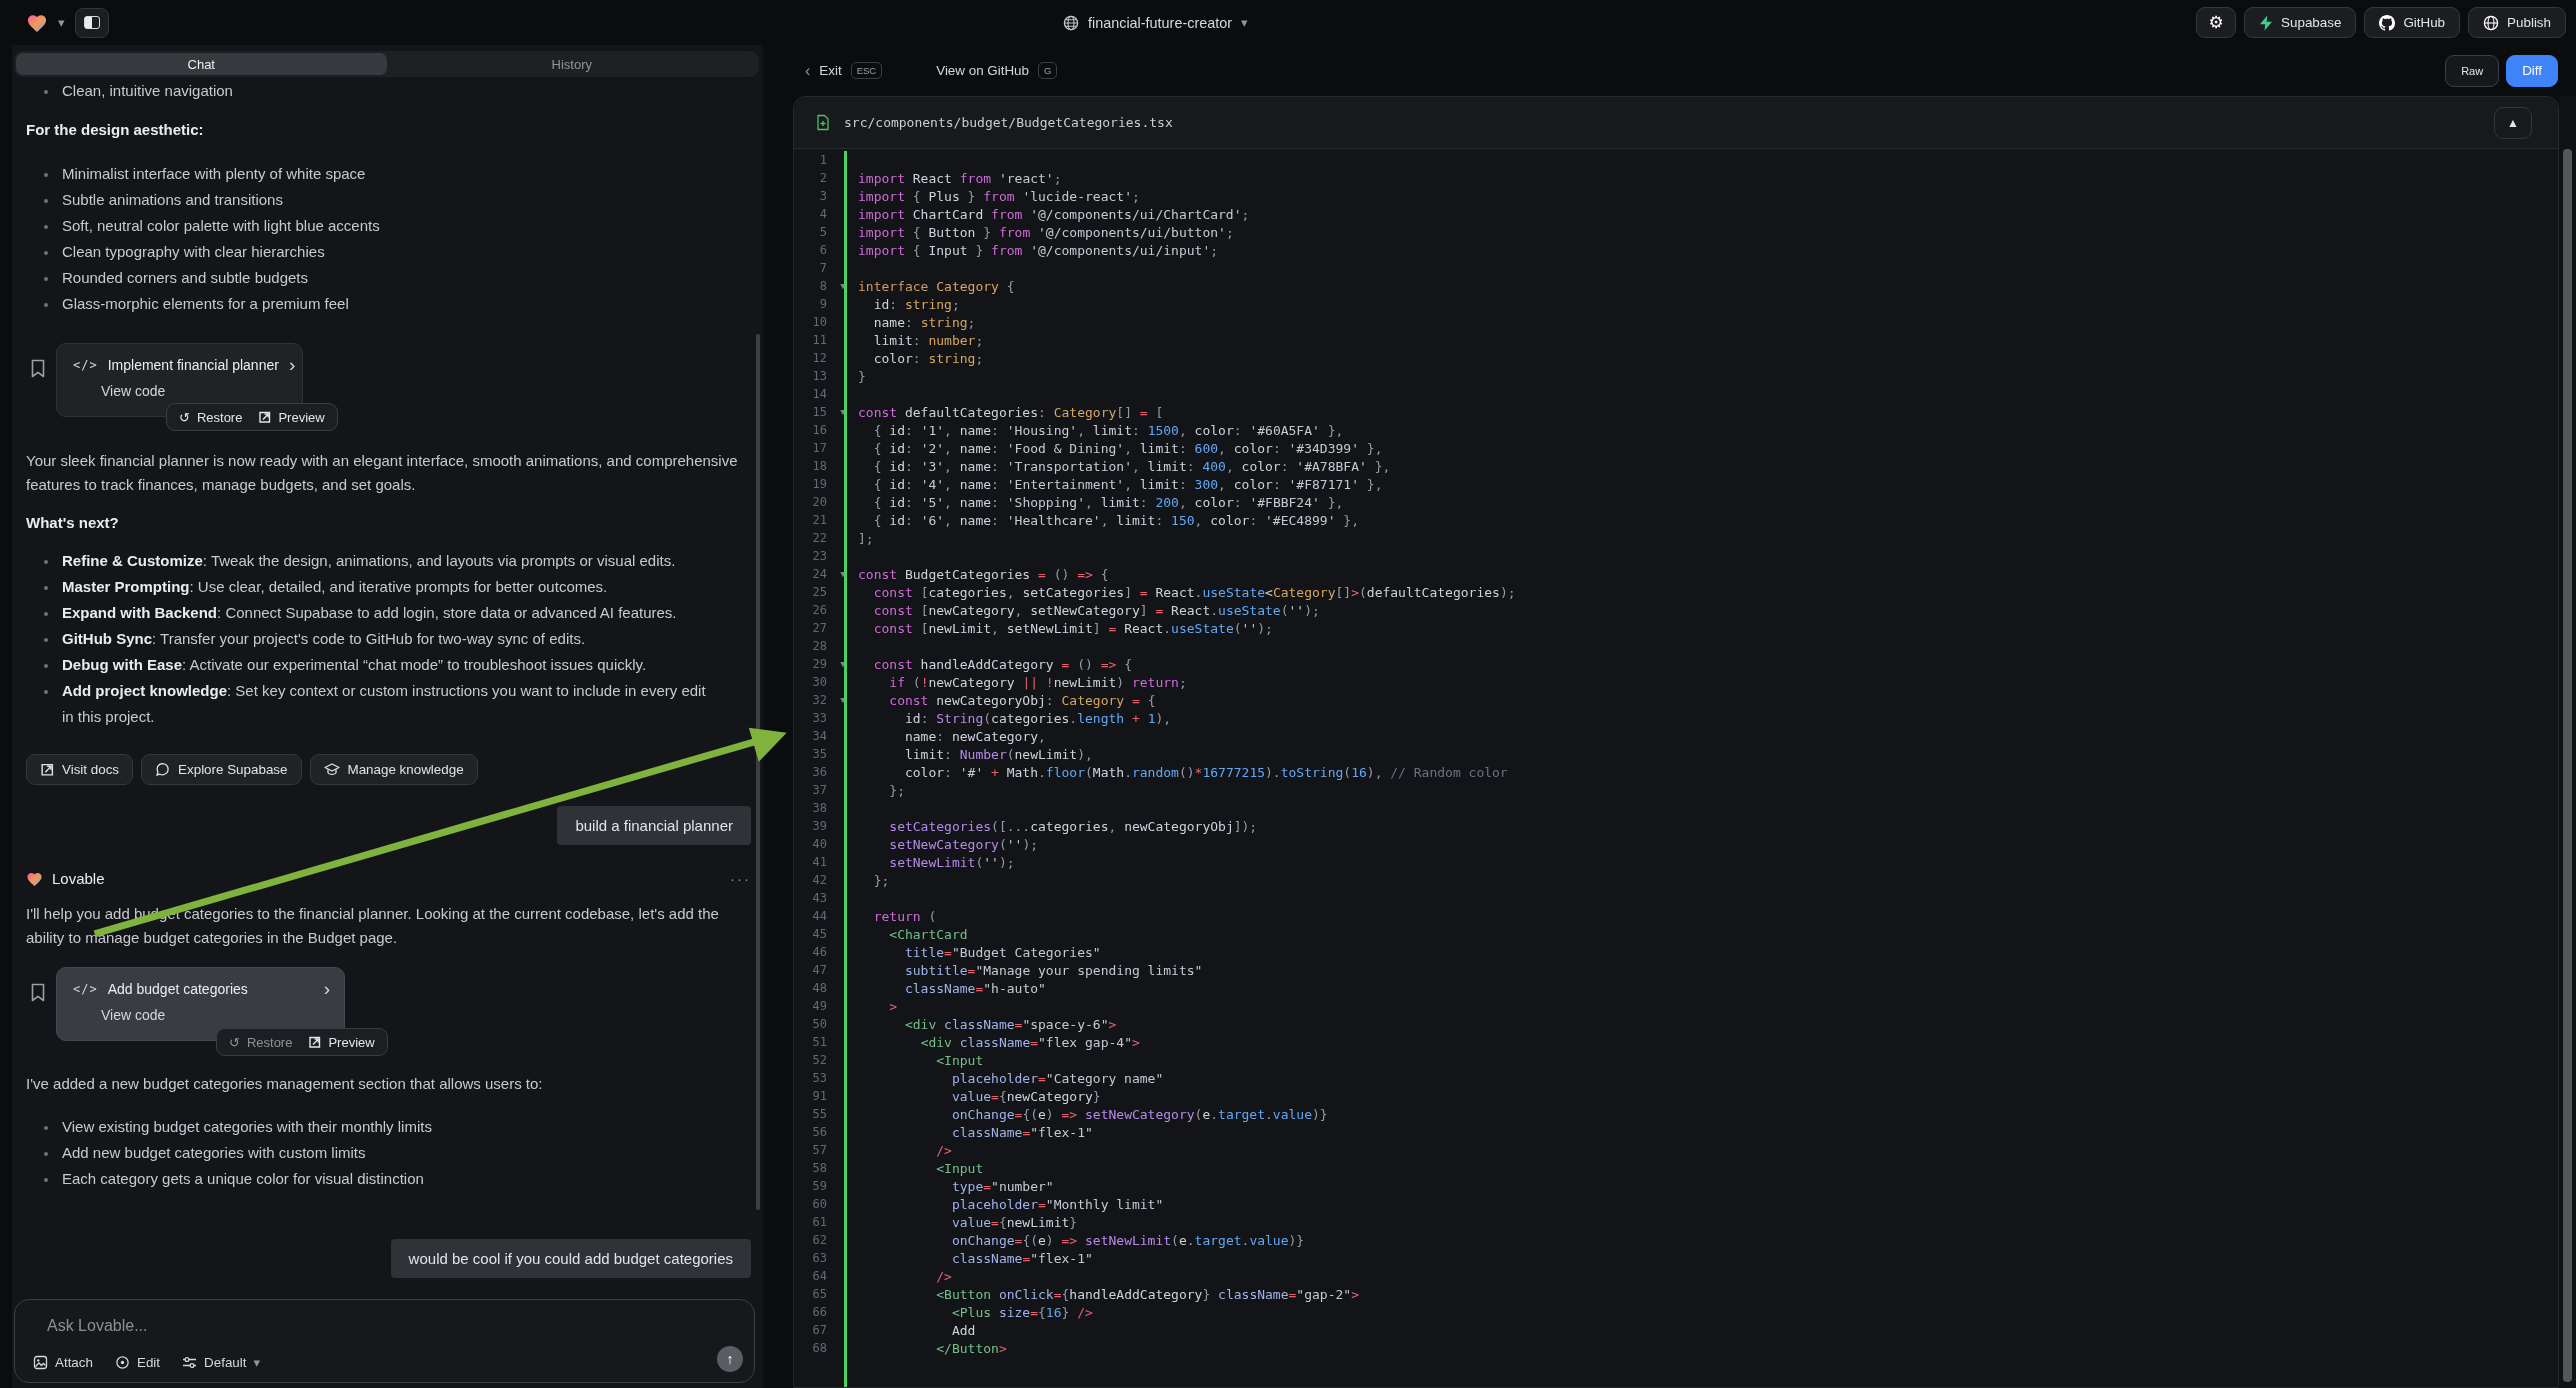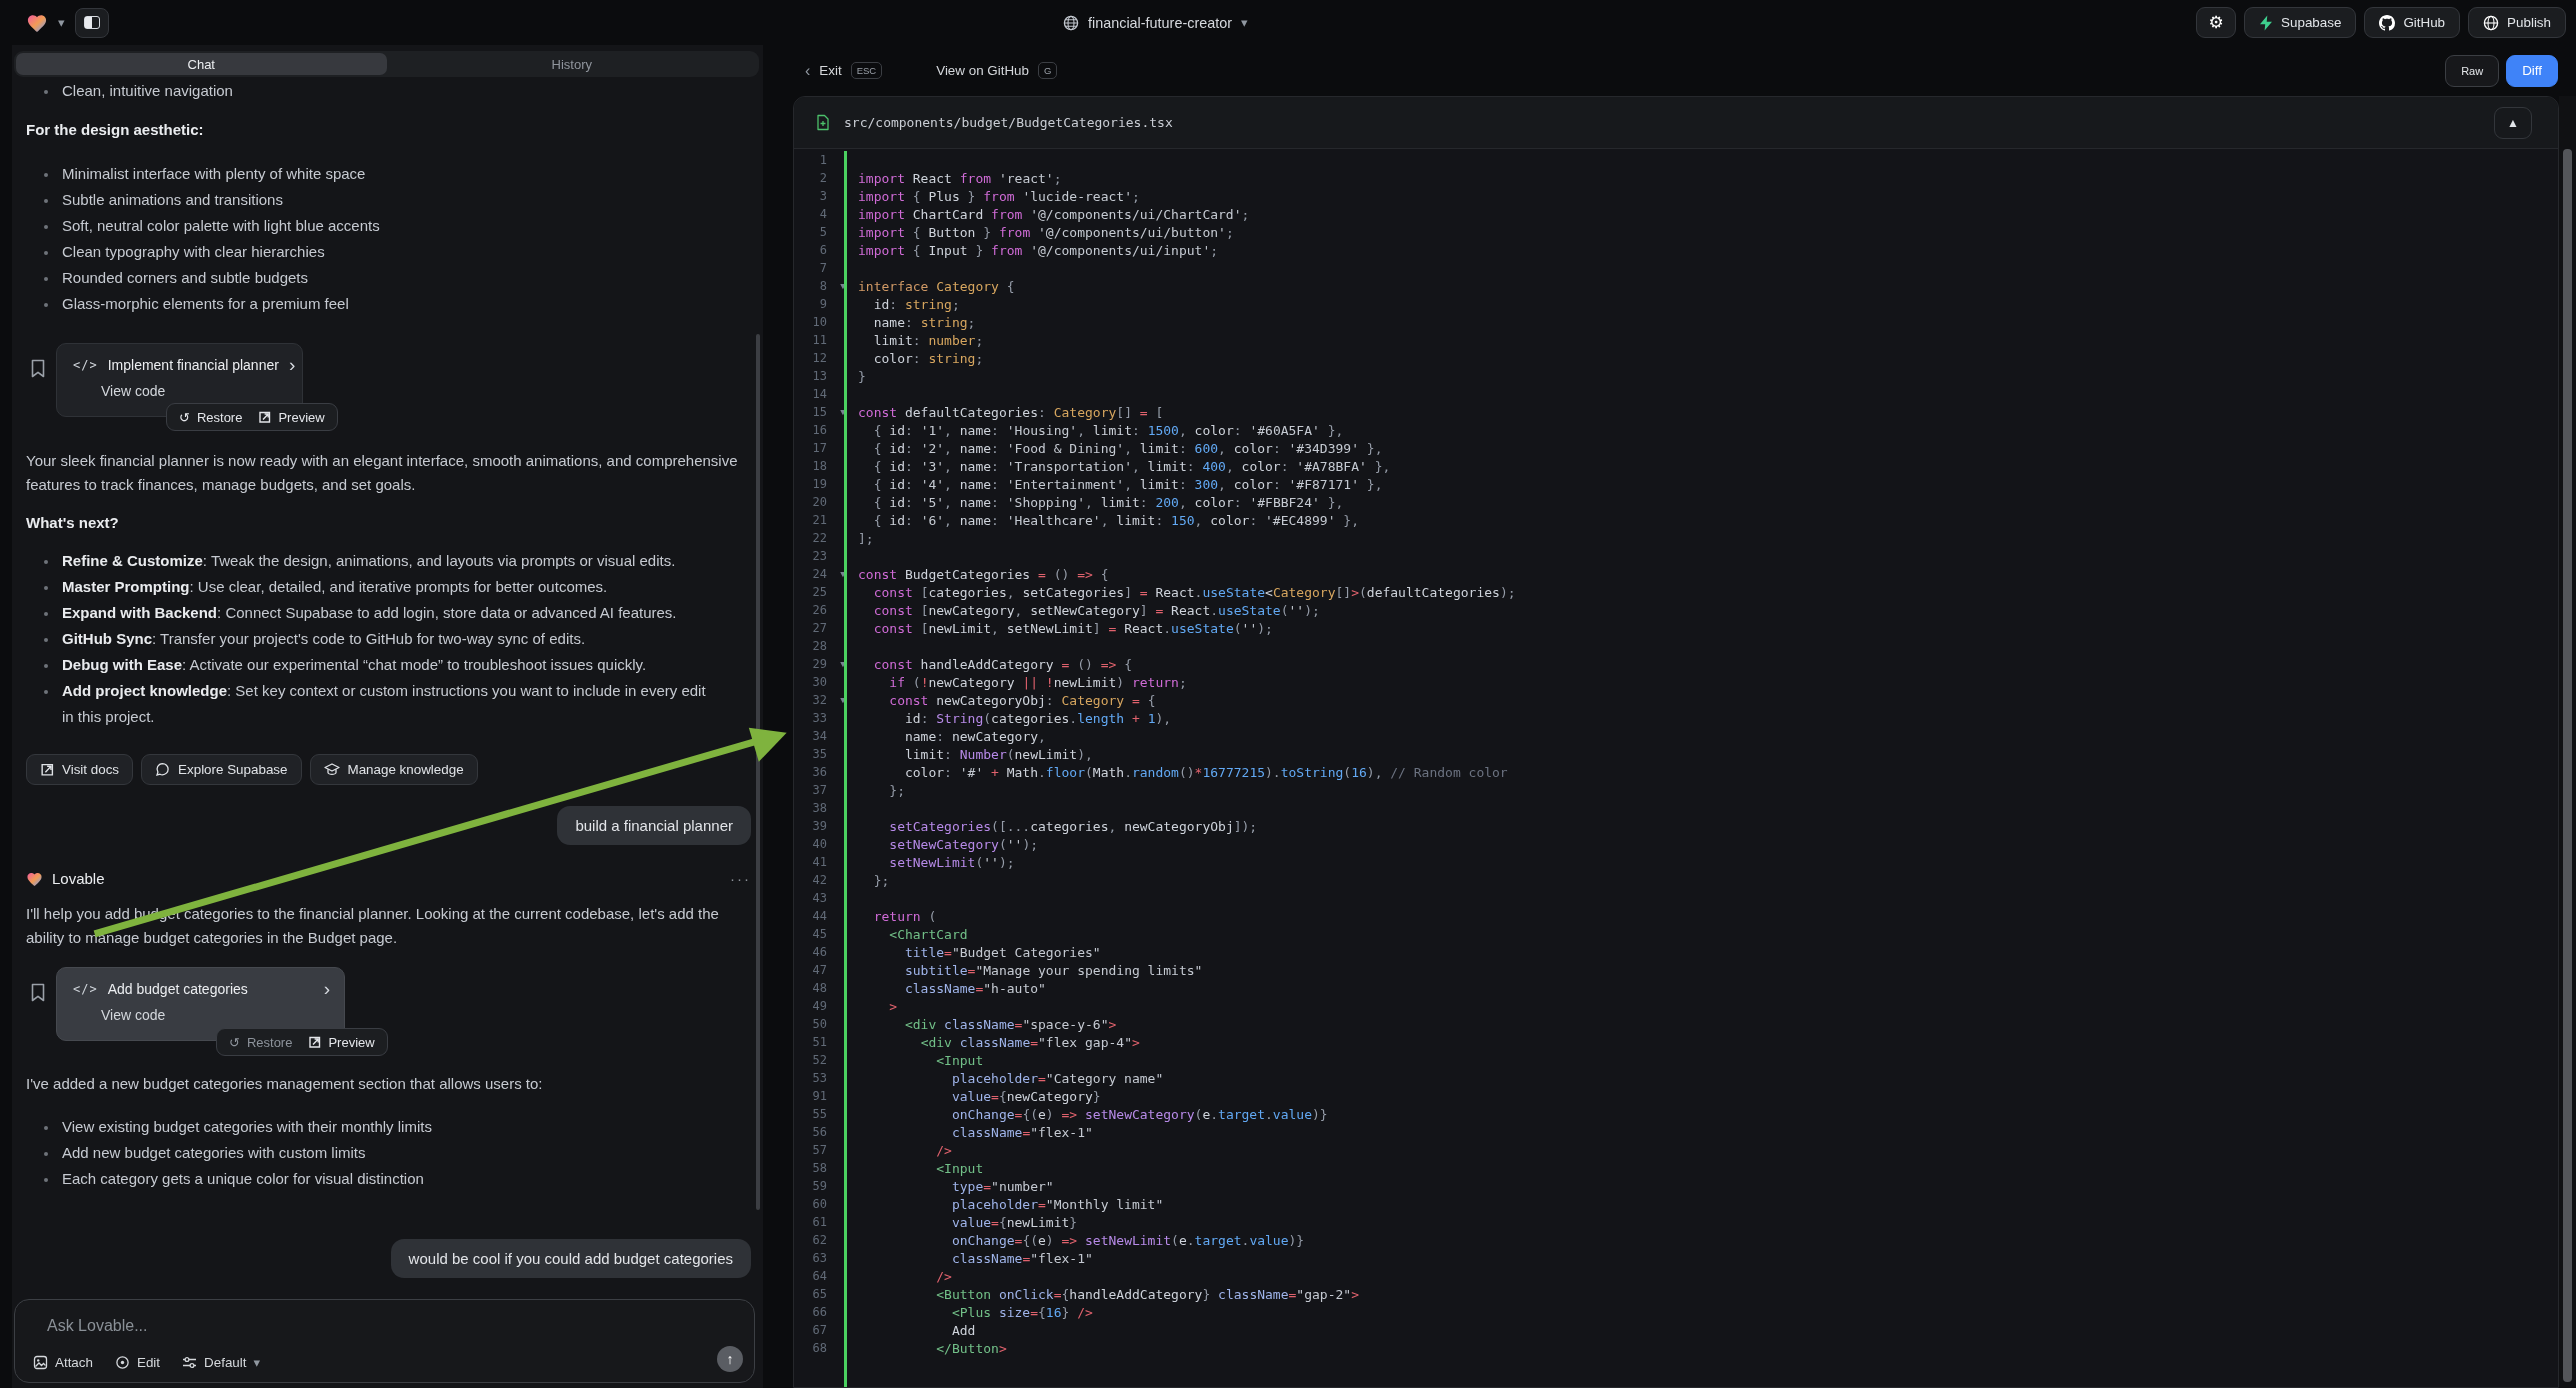--- a/index.html
+++ b/index.html
@@ -47,21 +47,21 @@
   .pill { position:absolute; height:28px; background:#1c1e21; border:1px solid #3a3d43; border-radius:9px;
     display:flex; align-items:center; gap:16px; padding:0 12px; font-size:13px; color:#e4e6ea; }
   .pill .pbtn { display:flex; align-items:center; gap:7px; }
   .pill .dim { color:#8d939b; }
 
   .btnrow { display:flex; gap:8px; }
   .chatbtn { height:31px; border:1px solid #34373c; background:#202226; border-radius:9px; color:#e0e3e7;
     font-size:13.4px; display:flex; align-items:center; gap:8px; padding:0 13px; }
 
   .bubble-wrap { display:flex; justify-content:flex-end; }
-  .bubble { background:#2f3237; border-radius:13px; padding:11px 18px; font-size:15px; color:#e2e4e8; }
+  .bubble { background:#2f3237; border-radius:4px; padding:11px 18px; font-size:15px; color:#e2e4e8; }
 
   .lov-hdr { display:flex; align-items:center; gap:9px; }
   .lov-name { font-size:15px; color:#eceef1; }
   .lov-dots { margin-left:auto; color:#8b9098; font-size:15px; letter-spacing:2px; }
 
   .askbox { position:absolute; left:2px; right:8px; top:1254px; height:84px; background:#17181b;
     border:1px solid #3c3f44; border-radius:15px; }
   .ask-ph { position:absolute; left:32px; top:17px; font-size:16px; color:#8a9097; }
   .ask-ctl { position:absolute; left:18px; bottom:12px; display:flex; align-items:center; gap:22px;
     font-size:13.4px; color:#d5d8dc; }

